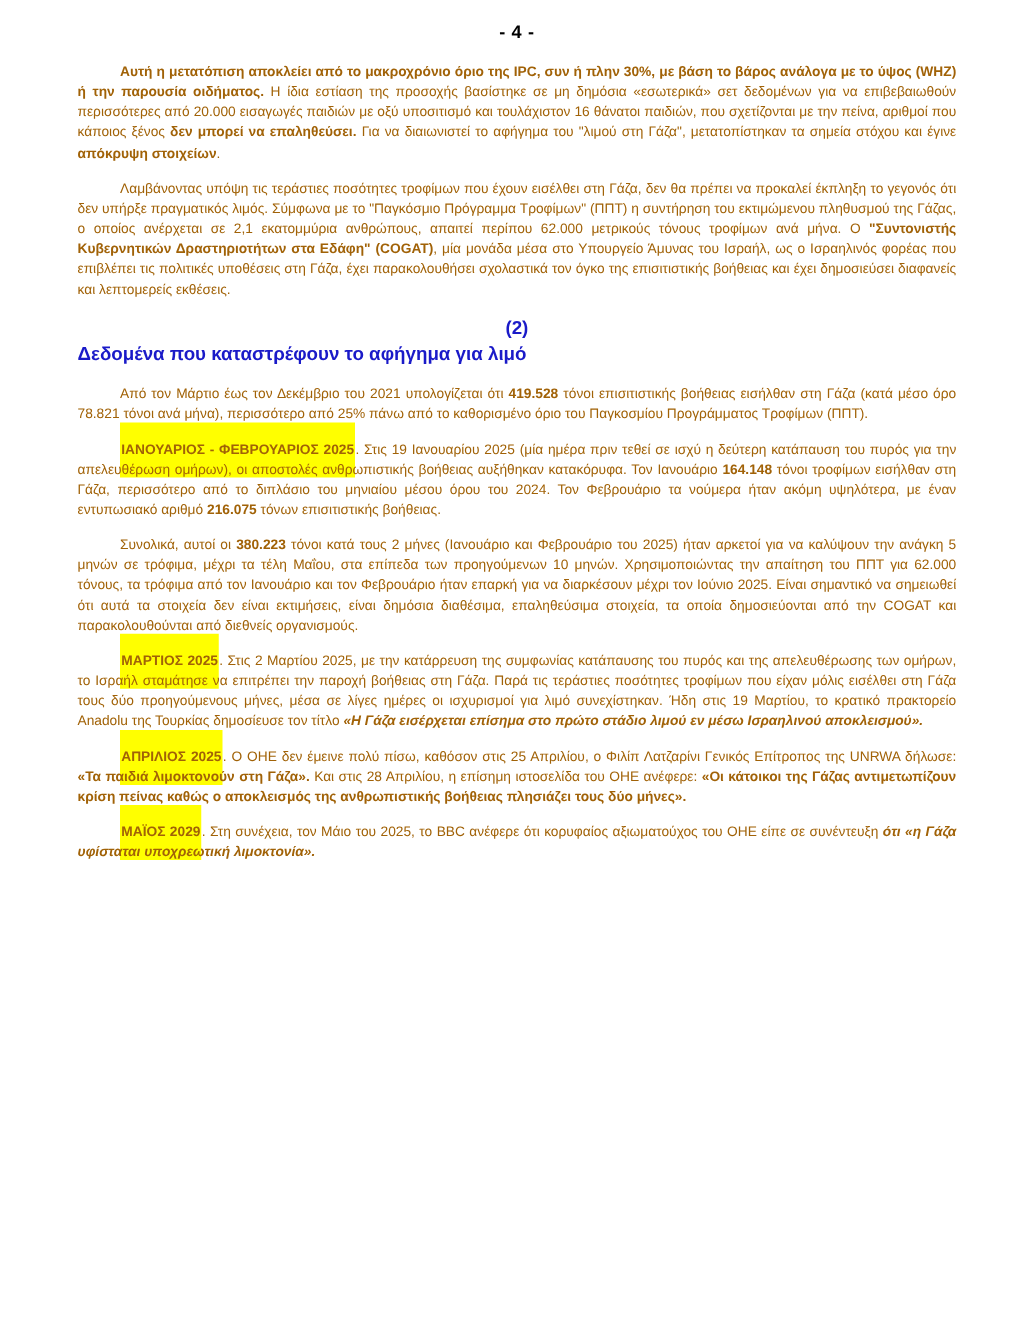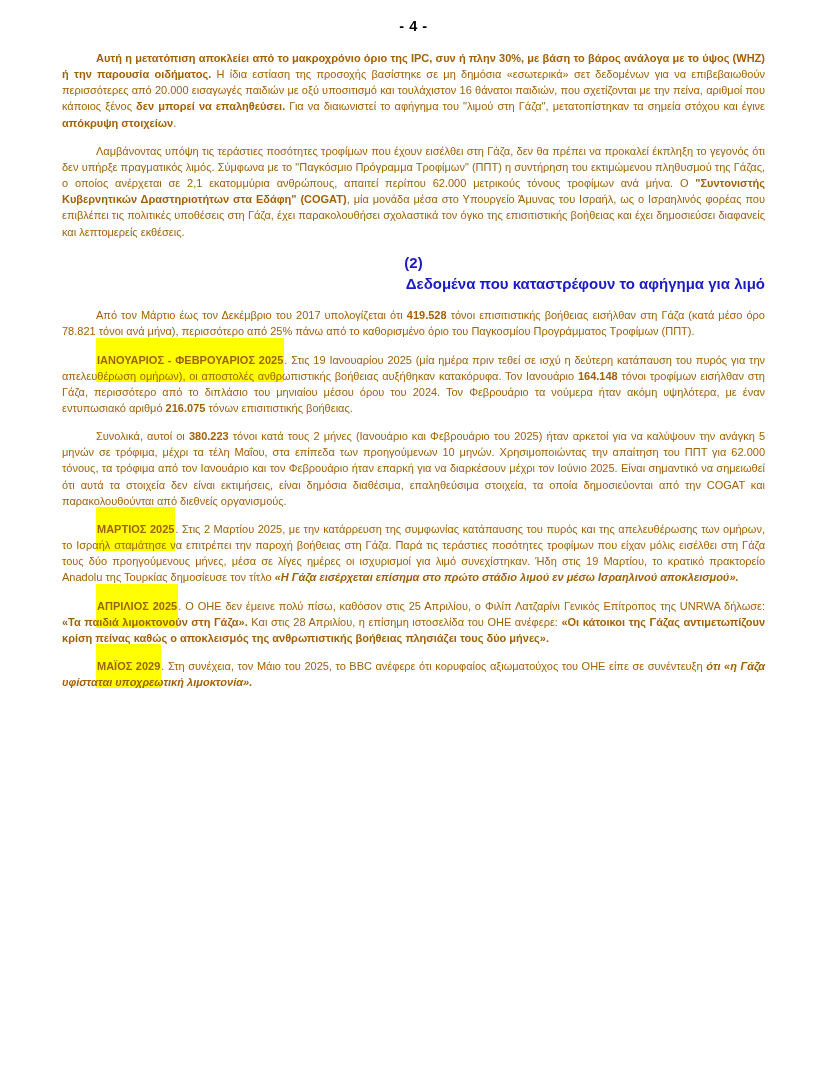--- a/index.html
+++ b/index.html
@@ -36,21 +36,21 @@
     text-indent: 34px;
   }
   b { font-weight: bold; }
   i { font-style: italic; }
   .hl {
     background: #ffff00;
     font-weight: bold;
     padding: 16px 1px;
   }
   .section-heading {
-    text-align: right;
+    text-align: left;
     color: #1a1ac8;
     font-weight: bold;
     font-size: 15px;
     margin: 0;
     line-height: 1.45;
   }
   .section-num {
     text-align: center;
     color: #1a1ac8;
     font-weight: bold;
@@ -75,21 +75,21 @@
   <div id="slot-p2">
       <p class="para"><span>Λαμβάνοντας υπόψη τις τεράστιες ποσότητες τροφίμων που έχουν εισέλθει στη Γάζα, δεν θα πρέπει να προκαλεί έκπληξη το γεγονός ότι δεν υπήρξε πραγματικός λιμός. Σύμφωνα με το "Παγκόσμιο Πρόγραμμα Τροφίμων" (ΠΠΤ) η συντήρηση του εκτιμώμενου πληθυσμού της Γάζας, ο οποίος ανέρχεται σε 2,1 εκατομμύρια ανθρώπους, απαιτεί περίπου 62.000 μετρικούς τόνους τροφίμων ανά μήνα. Ο </span><b>"Συντονιστής Κυβερνητικών Δραστηριοτήτων στα Εδάφη" (COGAT)</b><span>, μία μονάδα μέσα στο Υπουργείο Άμυνας του Ισραήλ, ως ο Ισραηλινός φορέας που επιβλέπει τις πολιτικές υποθέσεις στη Γάζα, έχει παρακολουθήσει σχολαστικά τον όγκο της επισιτιστικής βοήθειας και έχει δημοσιεύσει διαφανείς και λεπτομερείς εκθέσεις.</span></p>
     </div>
 
   <div class="sec-block">
     <p class="section-num">(2)</p>
     <p class="section-heading">Δεδομένα που καταστρέφουν το αφήγημα για λιμό</p>
   </div>
 
   <div id="slot-p3">
-      <p class="para"><span>Από τον Μάρτιο έως τον Δεκέμβριο του 2017 υπολογίζεται ότι </span><b>419.528</b><span> τόνοι επισιτιστικής βοήθειας εισήλθαν στη Γάζα (κατά μέσο όρο 78.821 τόνοι ανά μήνα), περισσότερο από 25% πάνω από το καθορισμένο όριο του Παγκοσμίου Προγράμματος Τροφίμων (ΠΠΤ).</span></p>
+      <p class="para"><span>Από τον Μάρτιο έως τον Δεκέμβριο του 2021 υπολογίζεται ότι </span><b>419.528</b><span> τόνοι επισιτιστικής βοήθειας εισήλθαν στη Γάζα (κατά μέσο όρο 78.821 τόνοι ανά μήνα), περισσότερο από 25% πάνω από το καθορισμένο όριο του Παγκοσμίου Προγράμματος Τροφίμων (ΠΠΤ).</span></p>
     </div>
   <div id="slot-p4">
       <p class="para"><span class="hl">ΙΑΝΟΥΑΡΙΟΣ - ΦΕΒΡΟΥΑΡΙΟΣ 2025</span><span>. Στις 19 Ιανουαρίου 2025 (μία ημέρα πριν τεθεί σε ισχύ η δεύτερη κατάπαυση του πυρός για την απελευθέρωση ομήρων), οι αποστολές ανθρωπιστικής βοήθειας αυξήθηκαν κατακόρυφα. Τον Ιανουάριο </span><b>164.148</b><span> τόνοι τροφίμων εισήλθαν στη Γάζα, περισσότερο από το διπλάσιο του μηνιαίου μέσου όρου του 2024. Τον Φεβρουάριο τα νούμερα ήταν ακόμη υψηλότερα, με έναν εντυπωσιακό αριθμό </span><b>216.075</b><span> τόνων επισιτιστικής βοήθειας.</span></p>
     </div>
   <div id="slot-p5">
       <p class="para"><span>Συνολικά, αυτοί οι </span><b>380.223</b><span> τόνοι κατά τους 2 μήνες (Ιανουάριο και Φεβρουάριο του 2025) ήταν αρκετοί για να καλύψουν την ανάγκη 5 μηνών σε τρόφιμα, μέχρι τα τέλη Μαΐου, στα επίπεδα των προηγούμενων 10 μηνών. Χρησιμοποιώντας την απαίτηση του ΠΠΤ για 62.000 τόνους, τα τρόφιμα από τον Ιανουάριο και τον Φεβρουάριο ήταν επαρκή για να διαρκέσουν μέχρι τον Ιούνιο 2025. Είναι σημαντικό να σημειωθεί ότι αυτά τα στοιχεία δεν είναι εκτιμήσεις, είναι δημόσια διαθέσιμα, επαληθεύσιμα στοιχεία, τα οποία δημοσιεύονται από την COGAT και παρακολουθούνται από διεθνείς οργανισμούς.</span></p>
     </div>
   <div id="slot-p6">
       <p class="para"><span class="hl">ΜΑΡΤΙΟΣ 2025</span><span>. Στις 2 Μαρτίου 2025, με την κατάρρευση της συμφωνίας κατάπαυσης του πυρός και της απελευθέρωσης των ομήρων, το Ισραήλ σταμάτησε να επιτρέπει την παροχή βοήθειας στη Γάζα. Παρά τις τεράστιες ποσότητες τροφίμων που είχαν μόλις εισέλθει στη Γάζα τους δύο προηγούμενους μήνες, μέσα σε λίγες ημέρες οι ισχυρισμοί για λιμό συνεχίστηκαν. Ήδη στις 19 Μαρτίου, το κρατικό πρακτορείο Anadolu της Τουρκίας δημοσίευσε τον τίτλο </span><b><i>«Η Γάζα εισέρχεται επίσημα στο πρώτο στάδιο λιμού εν μέσω Ισραηλινού αποκλεισμού».</i></b></p>
     </div>

